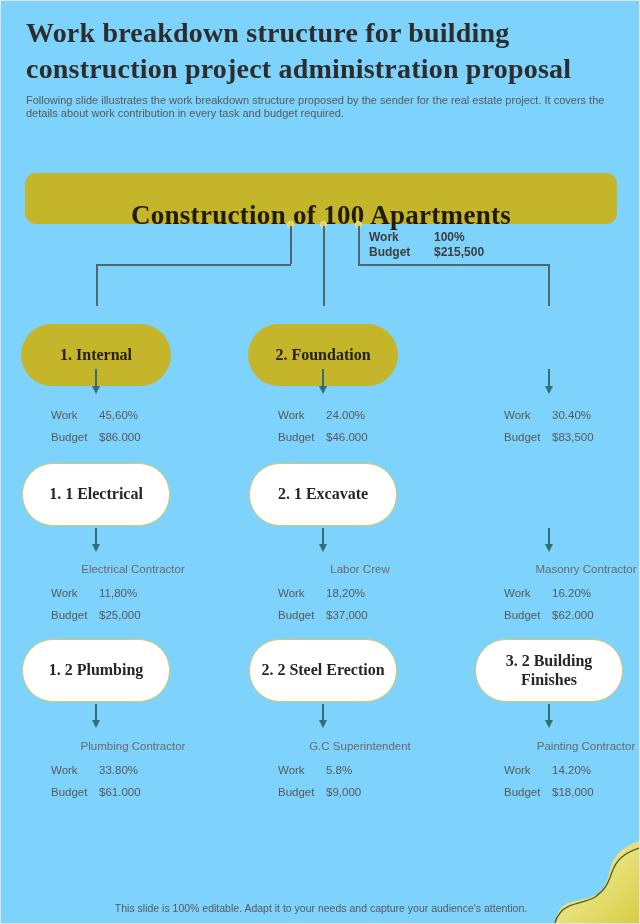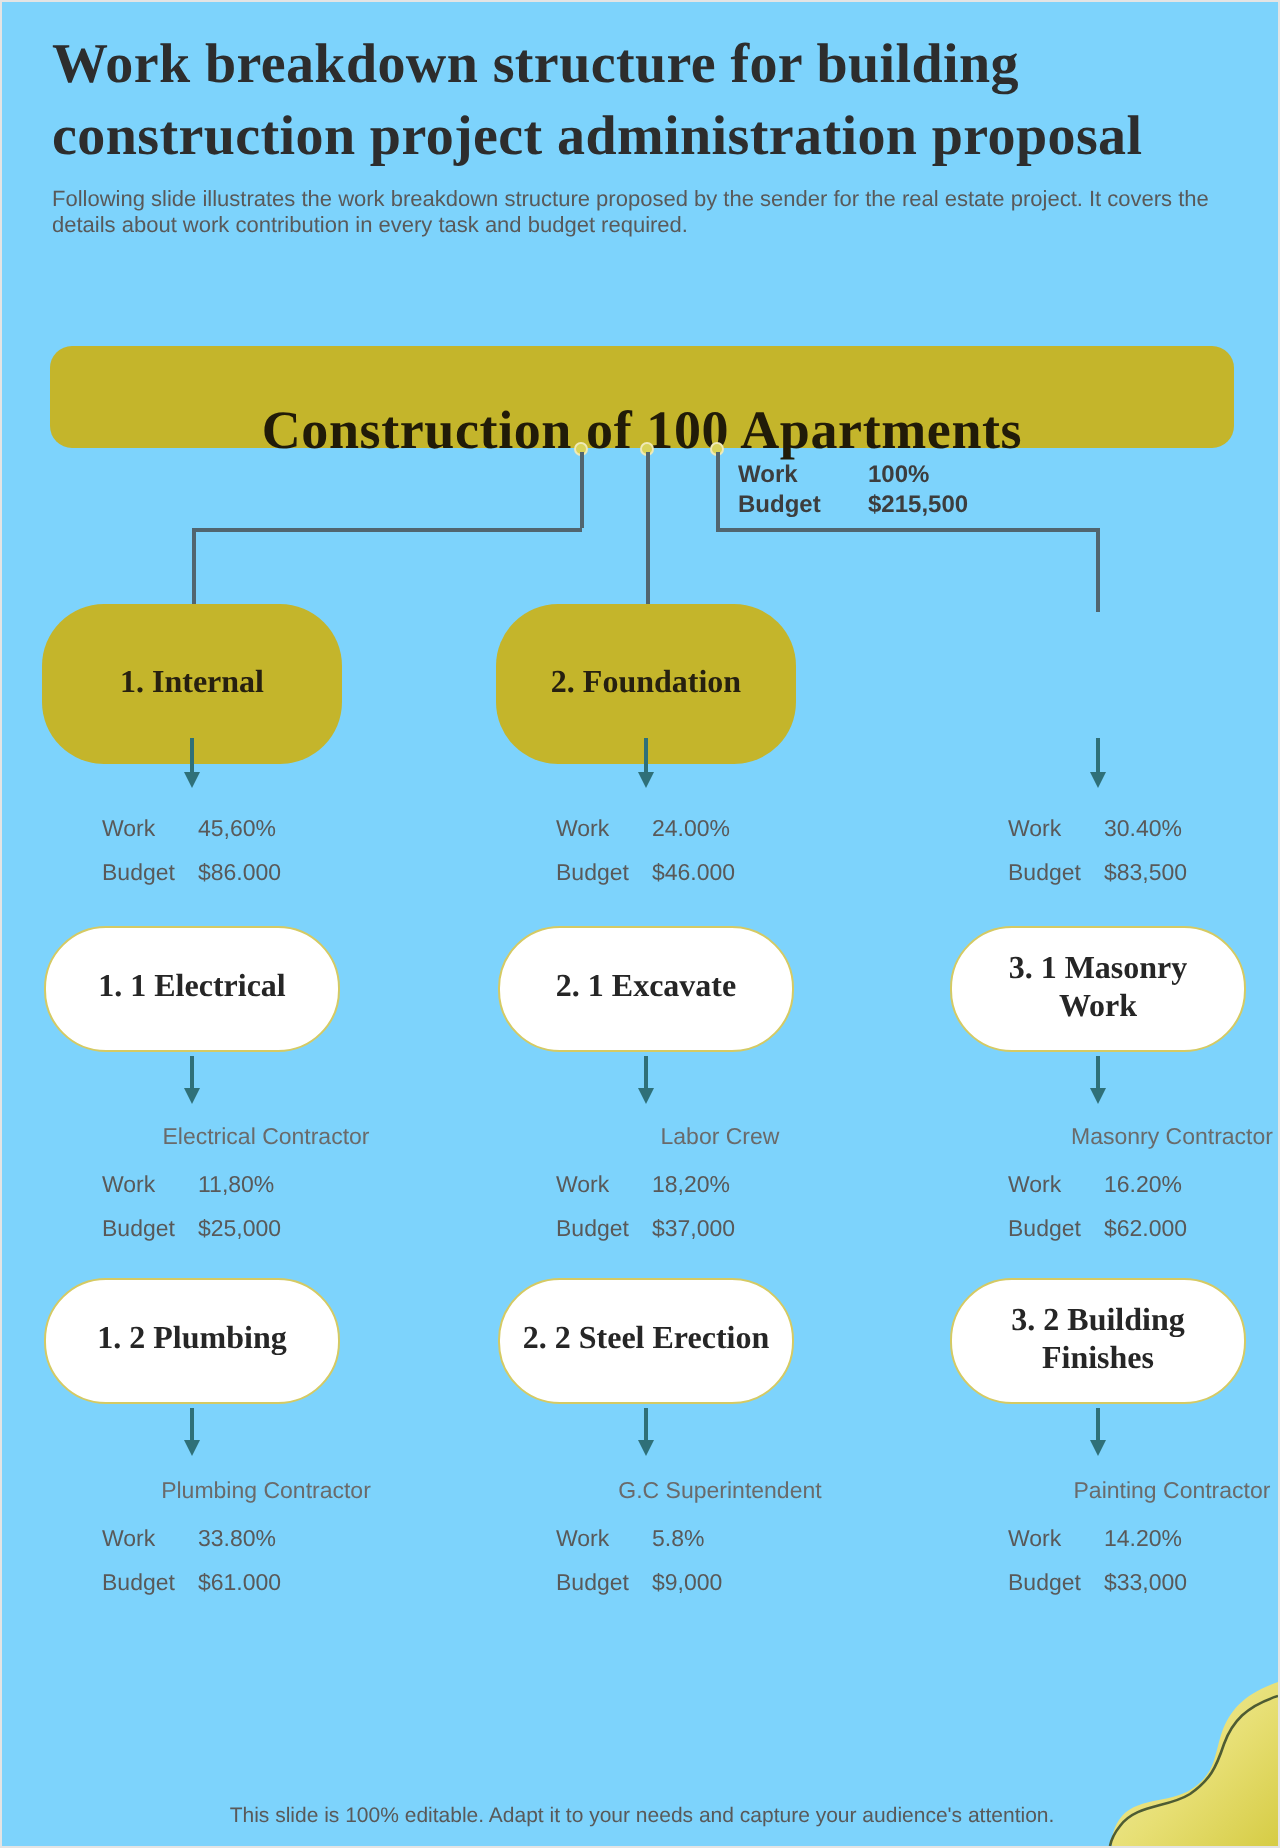--- a/index.html
+++ b/index.html
@@ -37,22 +37,22 @@
   }
   .tree-line { position: absolute; background: #51656f; }
   .root-stats {
     position: absolute; left: 368px; top: 229px;
     font-size: 12px; font-weight: 700; color: #3d3d3d;
   }
   .root-stats .stat-row { display: grid; grid-template-columns: 65px auto; line-height: 15px; }
   .col { position: absolute; top: 0; bottom: 0; width: 190px; }
   .col1 { left: 0px; } .col2 { left: 227px; } .col3 { left: 453px; }
   .pill-main {
-    position: absolute; top: 301px; left: 50%; transform: translateX(-50%);
-    width: 150px; height: 80px; border-radius: 31px;
+    position: absolute; top: 323px; left: 50%; transform: translateX(-50%);
+    width: 150px; height: 62px; border-radius: 31px;
     background: var(--yellow);
     display: flex; align-items: center; justify-content: center;
     font-family: "Liberation Serif", serif; font-weight: 700;
     font-size: 16px; color: #262010; text-align: center;
   }
   .pill-sub {
     position: absolute; left: 50%; transform: translateX(-50%);
     width: 148px; height: 63px; border-radius: 31px;
     background: #ffffff; border: 1.5px solid #d5ca63;
     display: flex; align-items: center; justify-content: center;
@@ -247,23 +247,20 @@
     <div class="stats stats-main">
       <div class="stat-row">
           <span>Work</span>
           <span>30.40%</span>
         </div>
       <div class="stat-row">
           <span>Budget</span>
           <span>$83,500</span>
         </div>
     </div>
-    <div class="pill-sub pill-sub1">
-      <span>3. 1 Masonry Work</span>
-    </div>
     <div class="arrow arrow-b">
         <div class="shaft"></div>
         <div class="head"></div>
       </div>
     <div class="contractor contractor-1">Masonry Contractor</div>
     <div class="stats stats-c1">
       <div class="stat-row">
           <span>Work</span>
           <span>16.20%</span>
         </div>
@@ -280,21 +277,21 @@
         <div class="head"></div>
       </div>
     <div class="contractor contractor-2">Painting Contractor</div>
     <div class="stats stats-c2">
       <div class="stat-row">
           <span>Work</span>
           <span>14.20%</span>
         </div>
       <div class="stat-row">
           <span>Budget</span>
-          <span>$33,000</span>
+          <span>$18,000</span>
         </div>
     </div>
   </div>
 
   <p class="footer">This slide is 100% editable. Adapt it to your needs and capture your audience's attention.</p>
 
   <svg class="blob" width="90" height="96" viewBox="0 0 90 96">
     <defs>
       <linearGradient id="blobGrad" x1="0" y1="0" x2="1" y2="1">
         <stop offset="0" stop-color="#f2efae"></stop>

